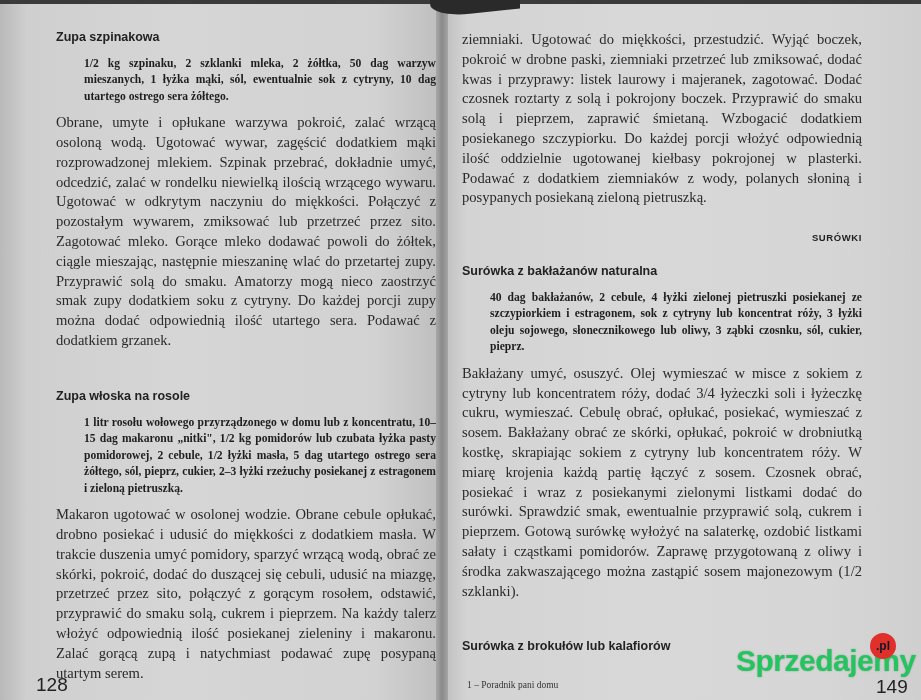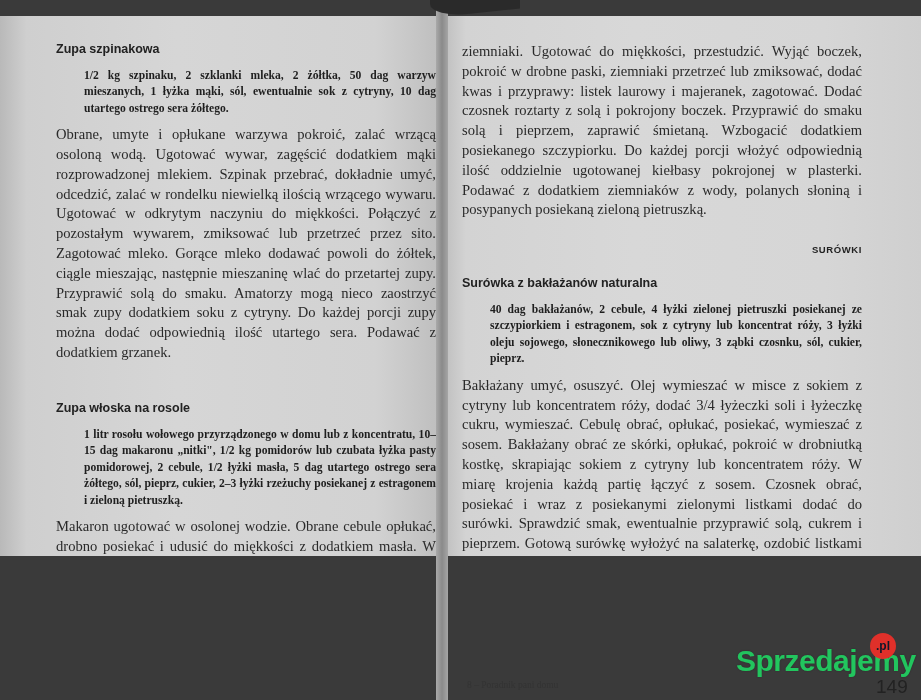--- a/index.html
+++ b/index.html
@@ -5,21 +5,21 @@
     html, body { margin: 0; padding: 0; }
     body {
       width: 921px; height: 700px; overflow: hidden;
       background: #3a3a3a;
       font-family: "Liberation Serif", serif;
       color: #222;
       position: relative;
     }
     .spread { position: absolute; inset: 0; }
     .page {
-      position: absolute; top: 16px; height: 540px; overflow: hidden;
+      position: absolute; top: 4px; height: 696px; overflow: hidden;
       box-sizing: border-box;
     }
     .page-left {
       left: 0; width: 442px;
       background: linear-gradient(90deg, #b9b9b9 0%, #cfcfcf 6%, #d6d6d6 40%, #d2d2d2 85%, #c6c6c6 94%, #bdbdbd 100%);
     }
     .page-right {
       left: 442px; width: 479px;
       background: linear-gradient(90deg, #bdbdbd 0%, #d3d3d3 5%, #d8d8d8 40%, #d6d6d6 80%, #cfcfcf 100%);
     }
@@ -118,20 +118,20 @@
       <div style="margin-top:36px">
         <h3>Surówka z brokułów lub kalafiorów</h3>
 
       </div>
     </div>
   </div>
 
   <div class="spine"></div>
   <div class="dark-corner"></div>
 
-  <div class="footer-note">8 – Poradnik pani domu</div>
+  <div class="footer-note">1 – Poradnik pani domu</div>
   <div class="page-number pn-right">149</div>
 
   <div class="watermark">
     <span class="wm-text">Sprzedajemy</span>
     <span class="wm-badge">.pl</span>
   </div>
 </div>
 
 </body></html>

